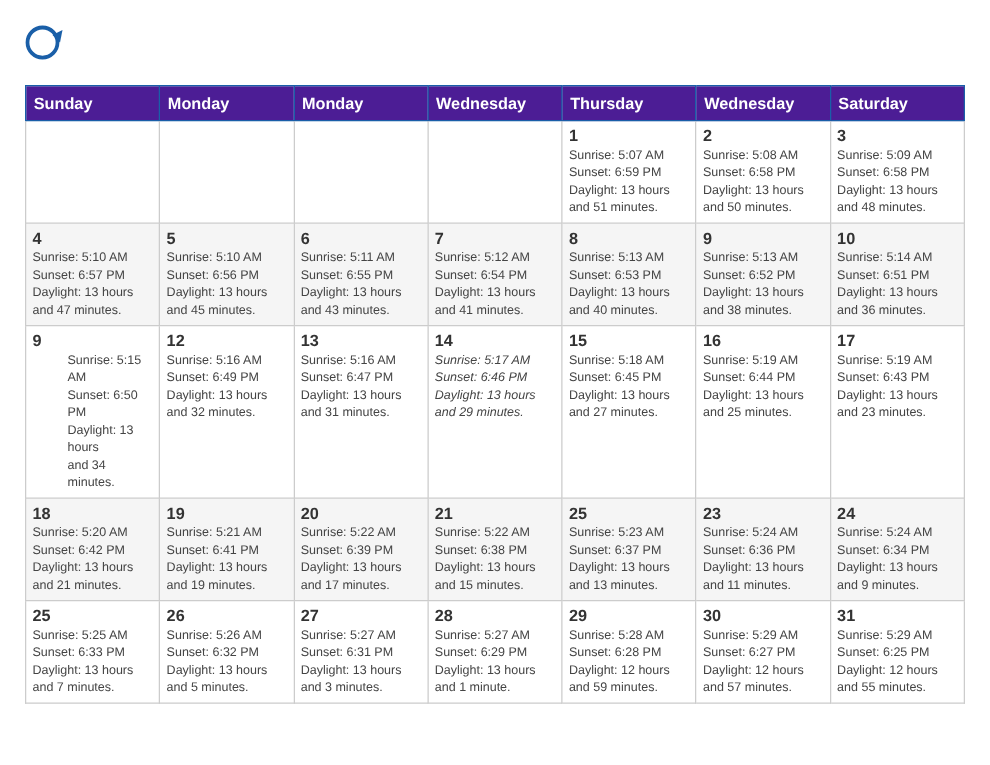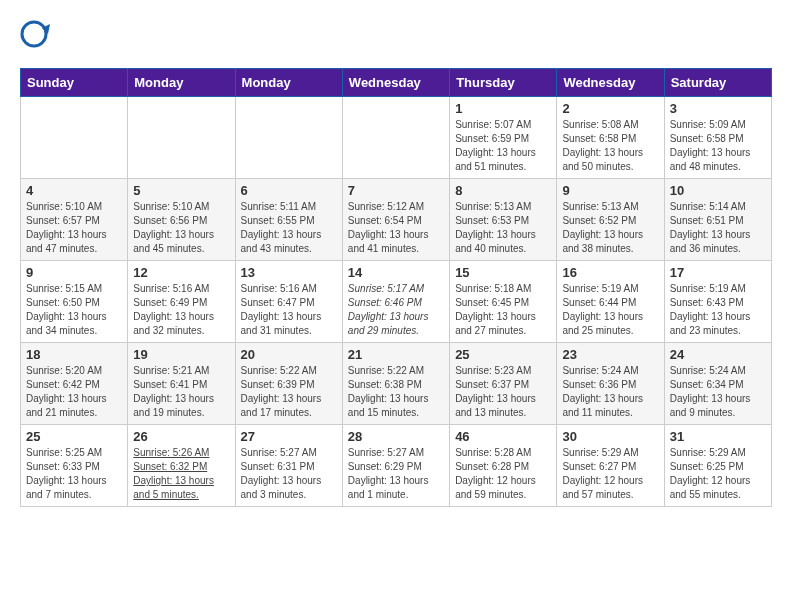--- a/index.html
+++ b/index.html
@@ -194,21 +194,21 @@
           <span class="day-number">10</span>
           <div class="day-info" style="white-space: pre-line;">Sunrise: 5:14 AM
 Sunset: 6:51 PM
 Daylight: 13 hours
 and 36 minutes.</div>
         </td>
       </tr>
       <tr>
         <td>
           <span class="day-number">9</span>
-          <div class="day-info" style="white-space: pre-line;">Sunrise: 5:15 AM
+          <div class="day-info" style="white-space: pre-line; margin-left: 28px;">Sunrise: 5:15 AM
 Sunset: 6:50 PM
 Daylight: 13 hours
 and 34 minutes.</div>
         </td>
         <td>
           <span class="day-number">12</span>
           <div class="day-info" style="white-space: pre-line;">Sunrise: 5:16 AM
 Sunset: 6:49 PM
 Daylight: 13 hours
 and 32 minutes.</div>
@@ -303,41 +303,41 @@
       <tr>
         <td>
           <span class="day-number">25</span>
           <div class="day-info" style="white-space: pre-line;">Sunrise: 5:25 AM
 Sunset: 6:33 PM
 Daylight: 13 hours
 and 7 minutes.</div>
         </td>
         <td>
           <span class="day-number">26</span>
-          <div class="day-info" style="white-space: pre-line; text-decoration: underline;">Sunrise: 5:26 AM
+          <div class="day-info" style="white-space: pre-line;">Sunrise: 5:26 AM
 Sunset: 6:32 PM
 Daylight: 13 hours
 and 5 minutes.</div>
         </td>
         <td>
           <span class="day-number">27</span>
           <div class="day-info" style="white-space: pre-line;">Sunrise: 5:27 AM
 Sunset: 6:31 PM
 Daylight: 13 hours
 and 3 minutes.</div>
         </td>
         <td>
           <span class="day-number">28</span>
           <div class="day-info" style="white-space: pre-line;">Sunrise: 5:27 AM
 Sunset: 6:29 PM
 Daylight: 13 hours
 and 1 minute.</div>
         </td>
         <td>
-          <span class="day-number">46</span>
+          <span class="day-number">29</span>
           <div class="day-info" style="white-space: pre-line;">Sunrise: 5:28 AM
 Sunset: 6:28 PM
 Daylight: 12 hours
 and 59 minutes.</div>
         </td>
         <td>
           <span class="day-number">30</span>
           <div class="day-info" style="white-space: pre-line;">Sunrise: 5:29 AM
 Sunset: 6:27 PM
 Daylight: 12 hours

